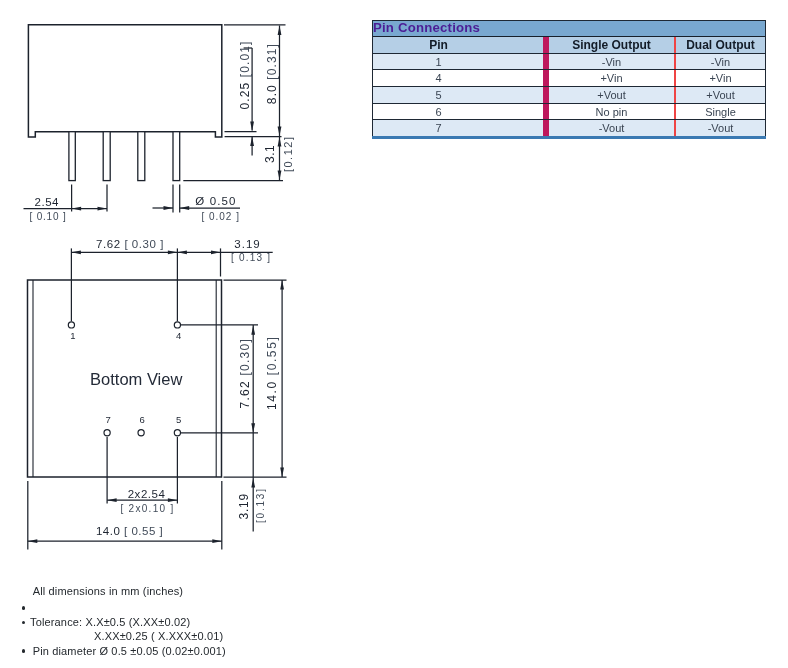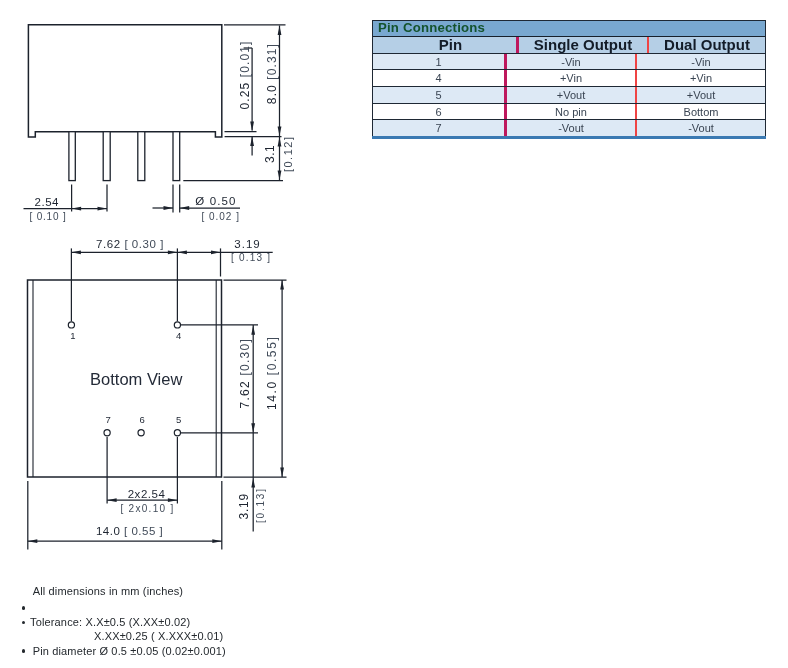--- a/index.html
+++ b/index.html
@@ -1,25 +1,25 @@
 <!DOCTYPE html>
 <html><head>
 <meta charset="utf-8">
 <style>
 html,body{margin:0;padding:0;background:#fff;}
 #page{position:relative;width:788px;height:668px;overflow:hidden;font-family:"Liberation Sans",sans-serif;background:#fff;}
 svg text{font-family:"Liberation Sans",sans-serif;}
 .tbl{position:absolute;left:372px;top:20px;width:394px;border:1px solid #1e2834;box-sizing:border-box;}
-.t-title{height:15px;line-height:14.5px;background:#79a8d0;color:#14532d;font-size:13.2px;font-weight:bold;padding-left:5px;letter-spacing:0.2px;}
+.t-title{height:15px;line-height:14.5px;background:#79a8d0;color:#4c1d95;font-size:13.2px;font-weight:bold;letter-spacing:0.2px;}
 .t-row{display:flex;height:16.7px;line-height:17px;border-top:1px solid #1e2834;box-sizing:border-box;text-align:center;}
 .t-row>div{box-sizing:border-box;}
 .c1{width:131px;}
-.c2{width:131px;border-left:3px solid #be185d;}
+.c2{width:131px;border-left:6px solid #be185d;margin-left:39px;}
 .c3{flex:1;border-left:2px solid #ef4444;}
-.t-head{background:#b5cfe6;font-weight:bold;color:#131c28;font-size:15px;line-height:16.5px;padding-left:12px;}
+.t-head{background:#b5cfe6;font-weight:bold;color:#131c28;font-size:12px;line-height:16.5px;}
 .t-data{font-size:11px;color:#394452;}
 .r-b{background:#dde9f5;}
 .r-w{background:#ffffff;}
 .botbar{position:absolute;left:372px;top:136px;width:394px;height:3px;background:#3a79b2;}
 .note{position:absolute;font-size:11px;color:#24292e;white-space:pre;letter-spacing:0.15px;}
 .blt{position:absolute;width:3.6px;height:3.6px;border-radius:50%;background:#24292e;}
 </style>
 </head>
 <body>
 <div id="page">
@@ -172,21 +172,21 @@
         <div class="c3">+Vin</div>
       </div>
   <div class="t-row t-data r-b">
         <div class="c1">5</div>
         <div class="c2">+Vout</div>
         <div class="c3">+Vout</div>
       </div>
   <div class="t-row t-data r-w">
         <div class="c1">6</div>
         <div class="c2">No pin</div>
-        <div class="c3">Bottom</div>
+        <div class="c3">Single</div>
       </div>
   <div class="t-row t-data r-b">
         <div class="c1">7</div>
         <div class="c2">-Vout</div>
         <div class="c3">-Vout</div>
       </div>
 </div>
 <div class="botbar"></div>
 
 

